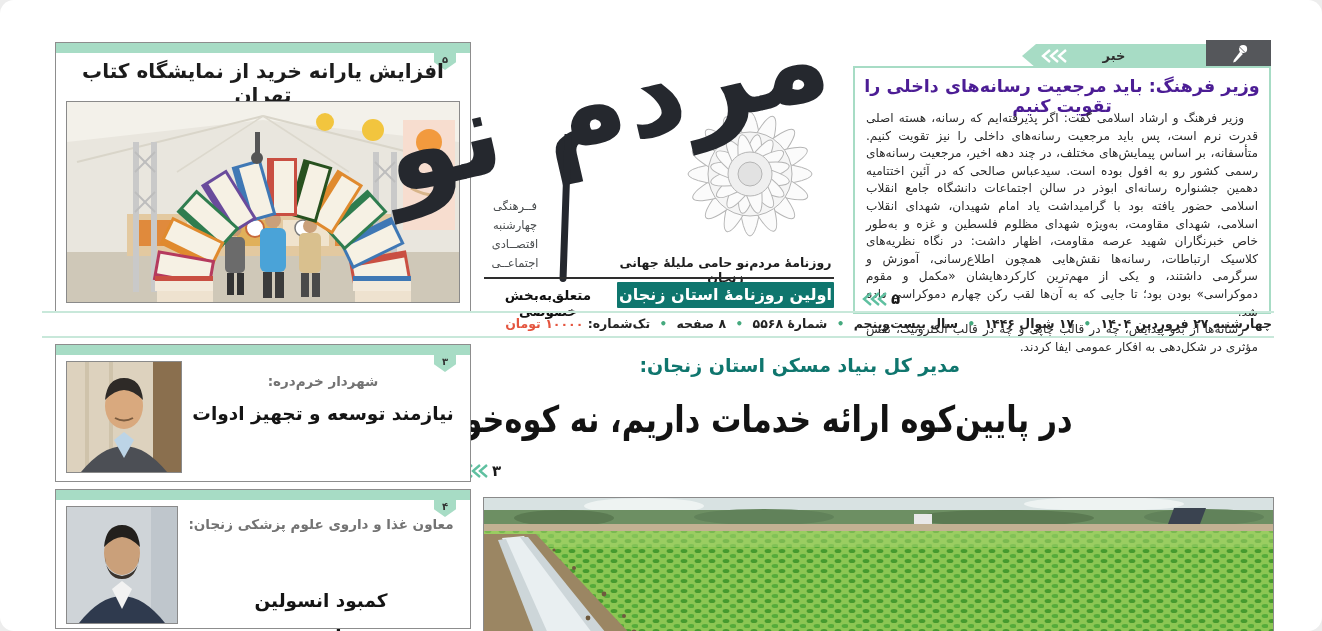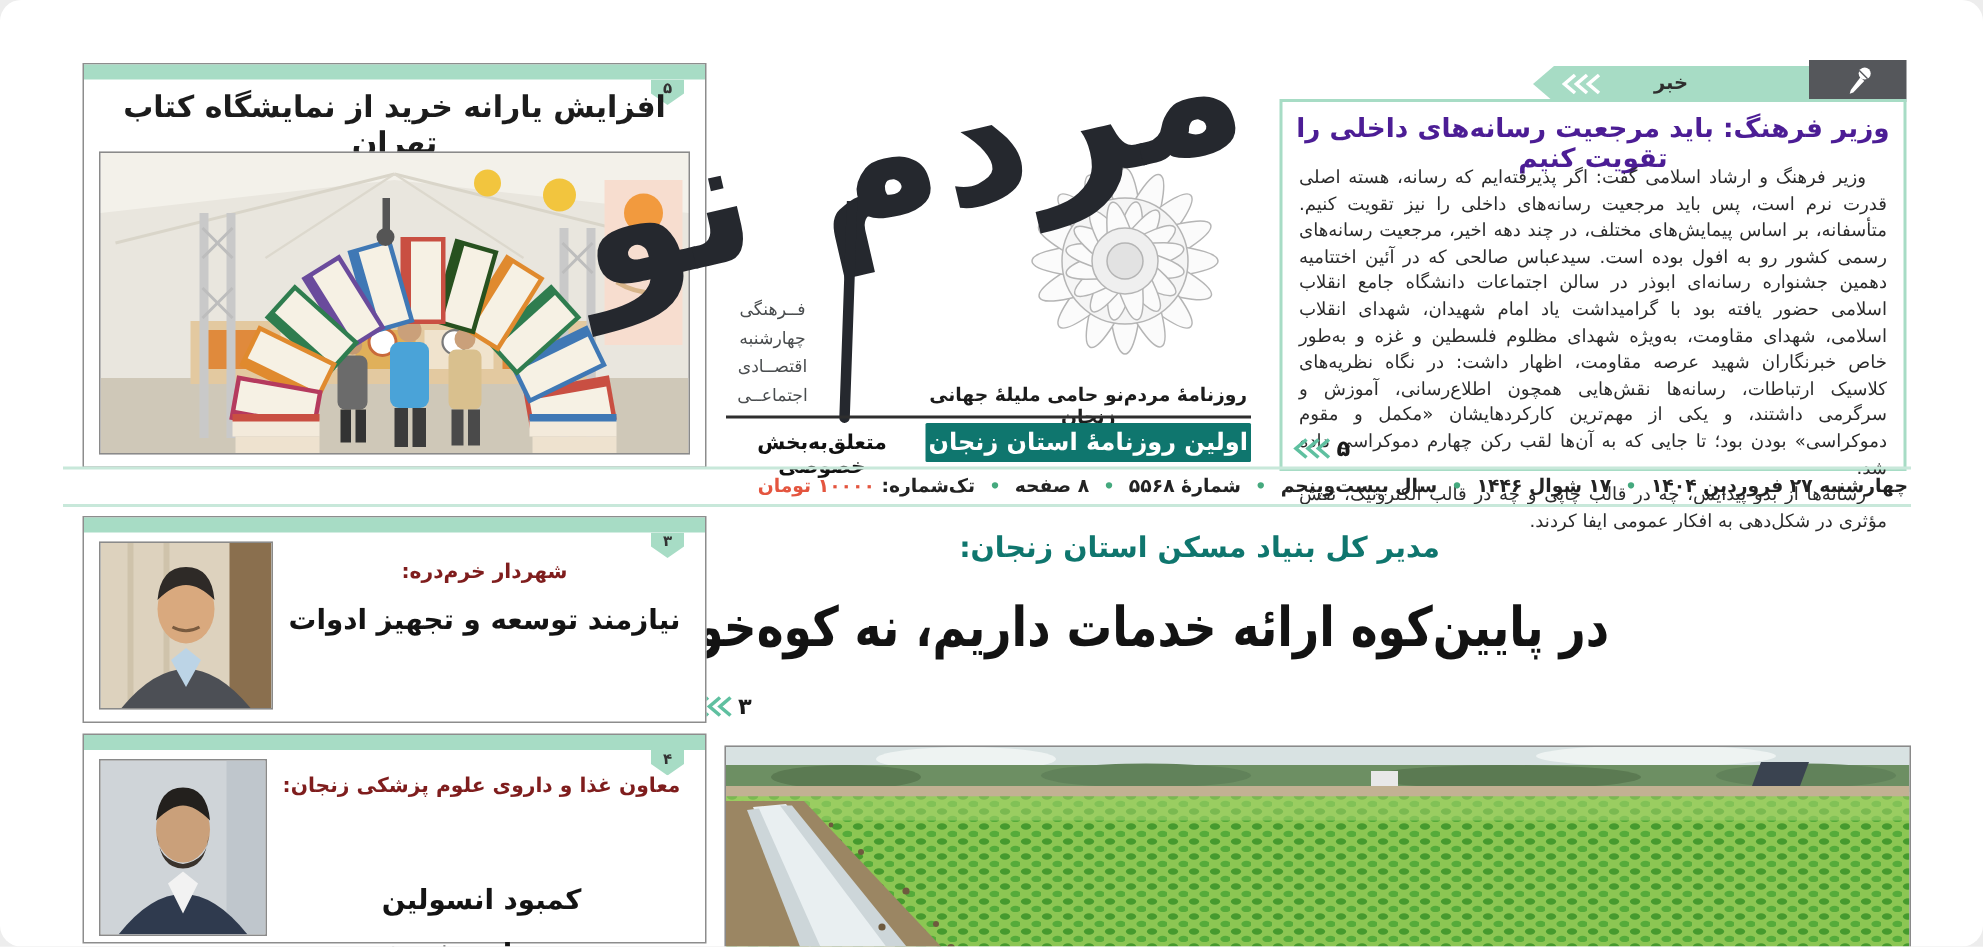--- a/index.html
+++ b/index.html
@@ -54,21 +54,21 @@
     font-size:13.5px;font-weight:600;color:#232323;letter-spacing:.2px;white-space:nowrap;}
   .dateline-fa{position:absolute;direction:rtl;font-size:12.5px;font-weight:bold;color:#232323;white-space:nowrap;}
   .dot{color:#45a97e;padding:0 5px;font-size:12px;}
   .price{color:#e4553f;}
   
   .lead-kicker{position:absolute;text-align:right;font-size:19px;font-weight:bold;color:#0f766e;direction:rtl;}
   .lead-headline{position:absolute;display:flex;justify-content:center;align-items:center;direction:rtl;}
   .lead-headline span{font-size:31px;font-weight:bold;color:#131313;white-space:nowrap;
     transform:scale(.98,1.18);letter-spacing:-.5px;}
   
-  .side-kicker{position:absolute;text-align:center;font-size:13.5px;font-weight:bold;color:#7f1d1d;direction:rtl;}
+  .side-kicker{position:absolute;text-align:center;font-size:13.5px;font-weight:bold;color:#737373;direction:rtl;}
   .side-headline{position:absolute;text-align:center;font-size:18.5px;font-weight:bold;color:#141414;direction:rtl;line-height:30px;}
   svg{display:block;}
 </style>
 </head>
 <body>
 
 <div class="canvas">
 
   <div class="abs story-box" style="left:55px;top:42px;width:414px;height:268px;">
     <div class="teal-bar"></div>

